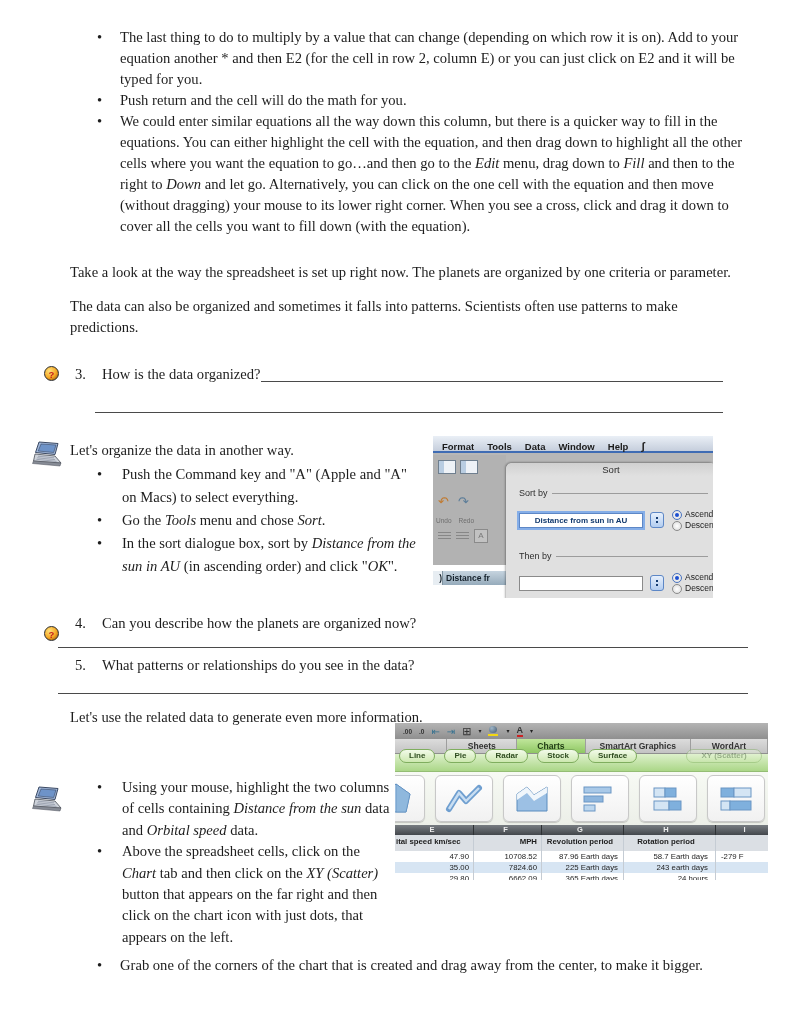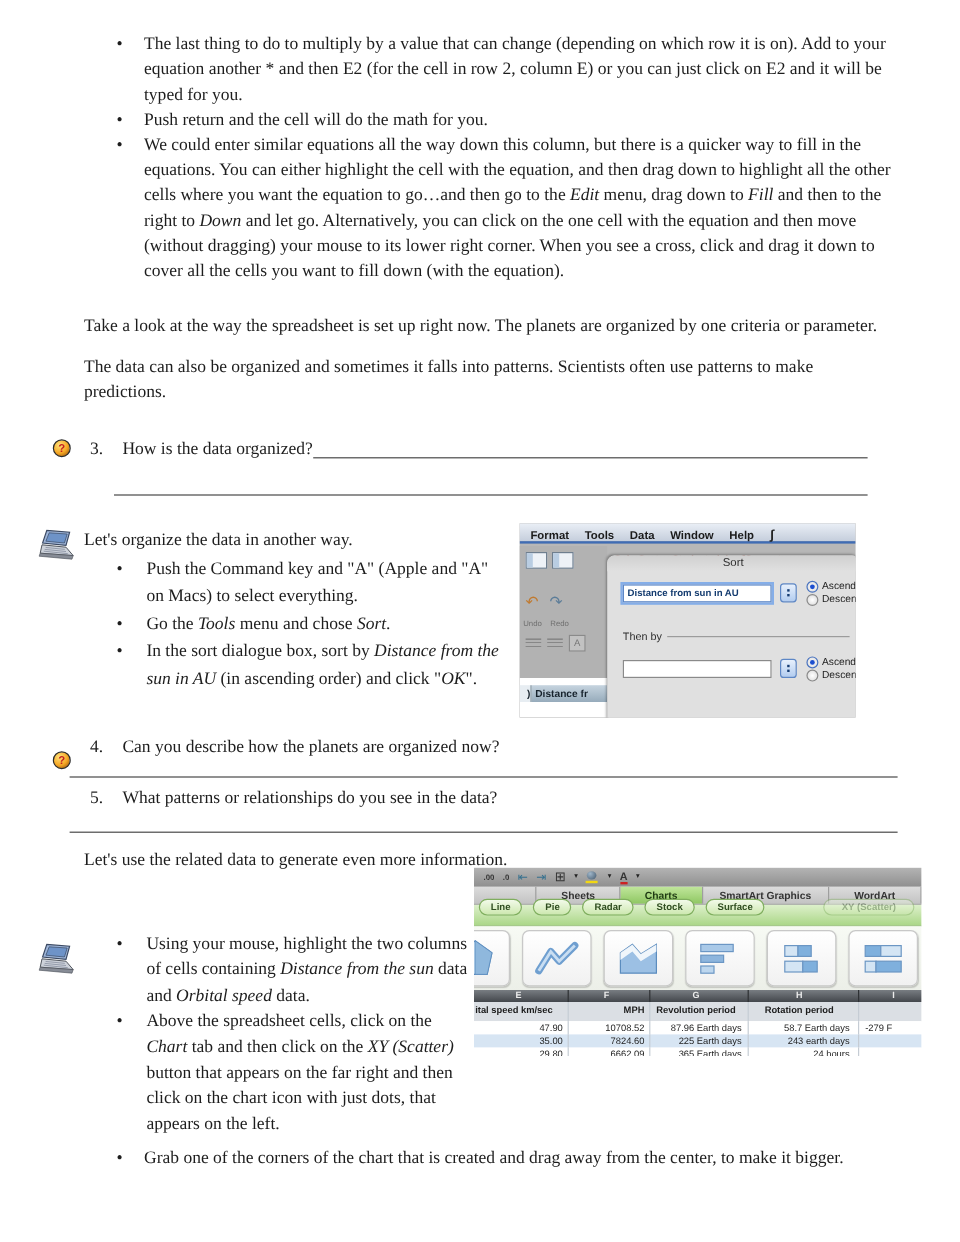--- a/index.html
+++ b/index.html
@@ -74,21 +74,21 @@
   .ss-dialog{position:absolute;top:27px;left:73px;right:-3px;bottom:-2px;background:#e0e0e0;
              border-radius:6px 6px 0 0;box-shadow:-1px -1px 2px rgba(0,0,0,.3);}
   .ss-dtitle{height:13px;text-align:center;font-size:9.5px;color:#2e2e2e;line-height:14px;
              background:linear-gradient(#d0d0d0,#e0e0e0);border-radius:6px 6px 0 0;}
   .ss-dgroup{margin:7px 8px 0 13px;}
   .ss-dgroup.then{margin-top:15px;}
   .ss-dlabel{display:flex;align-items:baseline;font-size:9px;color:#2e2e2e;}
   .ss-rule{flex:1;border-bottom:1px solid #9c9c9c;margin-left:4px;transform:translateY(-2px);}
   .ss-frow{display:flex;align-items:center;margin-top:5px;}
   .ss-field{width:116px;height:13px;background:#fff;border:1px solid #8a8a8a;font-size:8px;font-weight:bold;
-            color:#123a6e;padding:0 3px;line-height:13px;white-space:nowrap;overflow:hidden;flex:none;}
+            color:#123a6e;padding:0 3px;line-height:13px;white-space:nowrap;overflow:hidden;flex:none;text-align:center;}
   .ss-field.focus{box-shadow:0 0 0 2px #85aee8;border-color:#5d87c6;}
   .ss-stepper{width:12px;height:14px;margin-left:7px;border-radius:3px;flex:none;position:relative;
               background:linear-gradient(#e7f0fc,#b3cdf0);border:1px solid #5d87c6;}
   .ss-stepper::before{content:"";position:absolute;left:5px;top:4px;width:2px;height:2px;background:#163d73;
               box-shadow:0 4px 0 #163d73;}
   .ss-radios{margin-left:8px;font-size:8.5px;color:#222;}
   .rrow{display:flex;align-items:center;height:11px;}
   .ss-radio{width:8px;height:8px;border-radius:50%;border:1px solid #8a8a8a;margin-right:3px;flex:none;
             background:radial-gradient(#fff,#d8d8d8);position:relative;}
   .ss-radio.sel{border-color:#4a74c0;}
@@ -219,20 +219,24 @@
           <div class="ss-sheet-head">
             <span class="pfx">)</span>
             <span class="hd">Distance fr</span>
           </div>
         </div>
       </div>
       <div class="ss-title">SolarSystemStudent_d.doc [Compat</div>
       <div class="ss-dialog">
         <div class="ss-dtitle">Sort</div>
         <div class="ss-dgroup">
+          <div class="ss-dlabel">
+            <span>Sort by</span>
+            <span class="ss-rule"></span>
+          </div>
           <div class="ss-frow">
             <span class="ss-field focus">Distance from sun in AU</span>
             <span class="ss-stepper"></span>
             <span class="ss-radios">
               <span class="rrow">
                 <span class="ss-radio sel"></span>
                 <span>Ascendi</span>
               </span>
               <span class="rrow">
                 <span class="ss-radio"></span>

